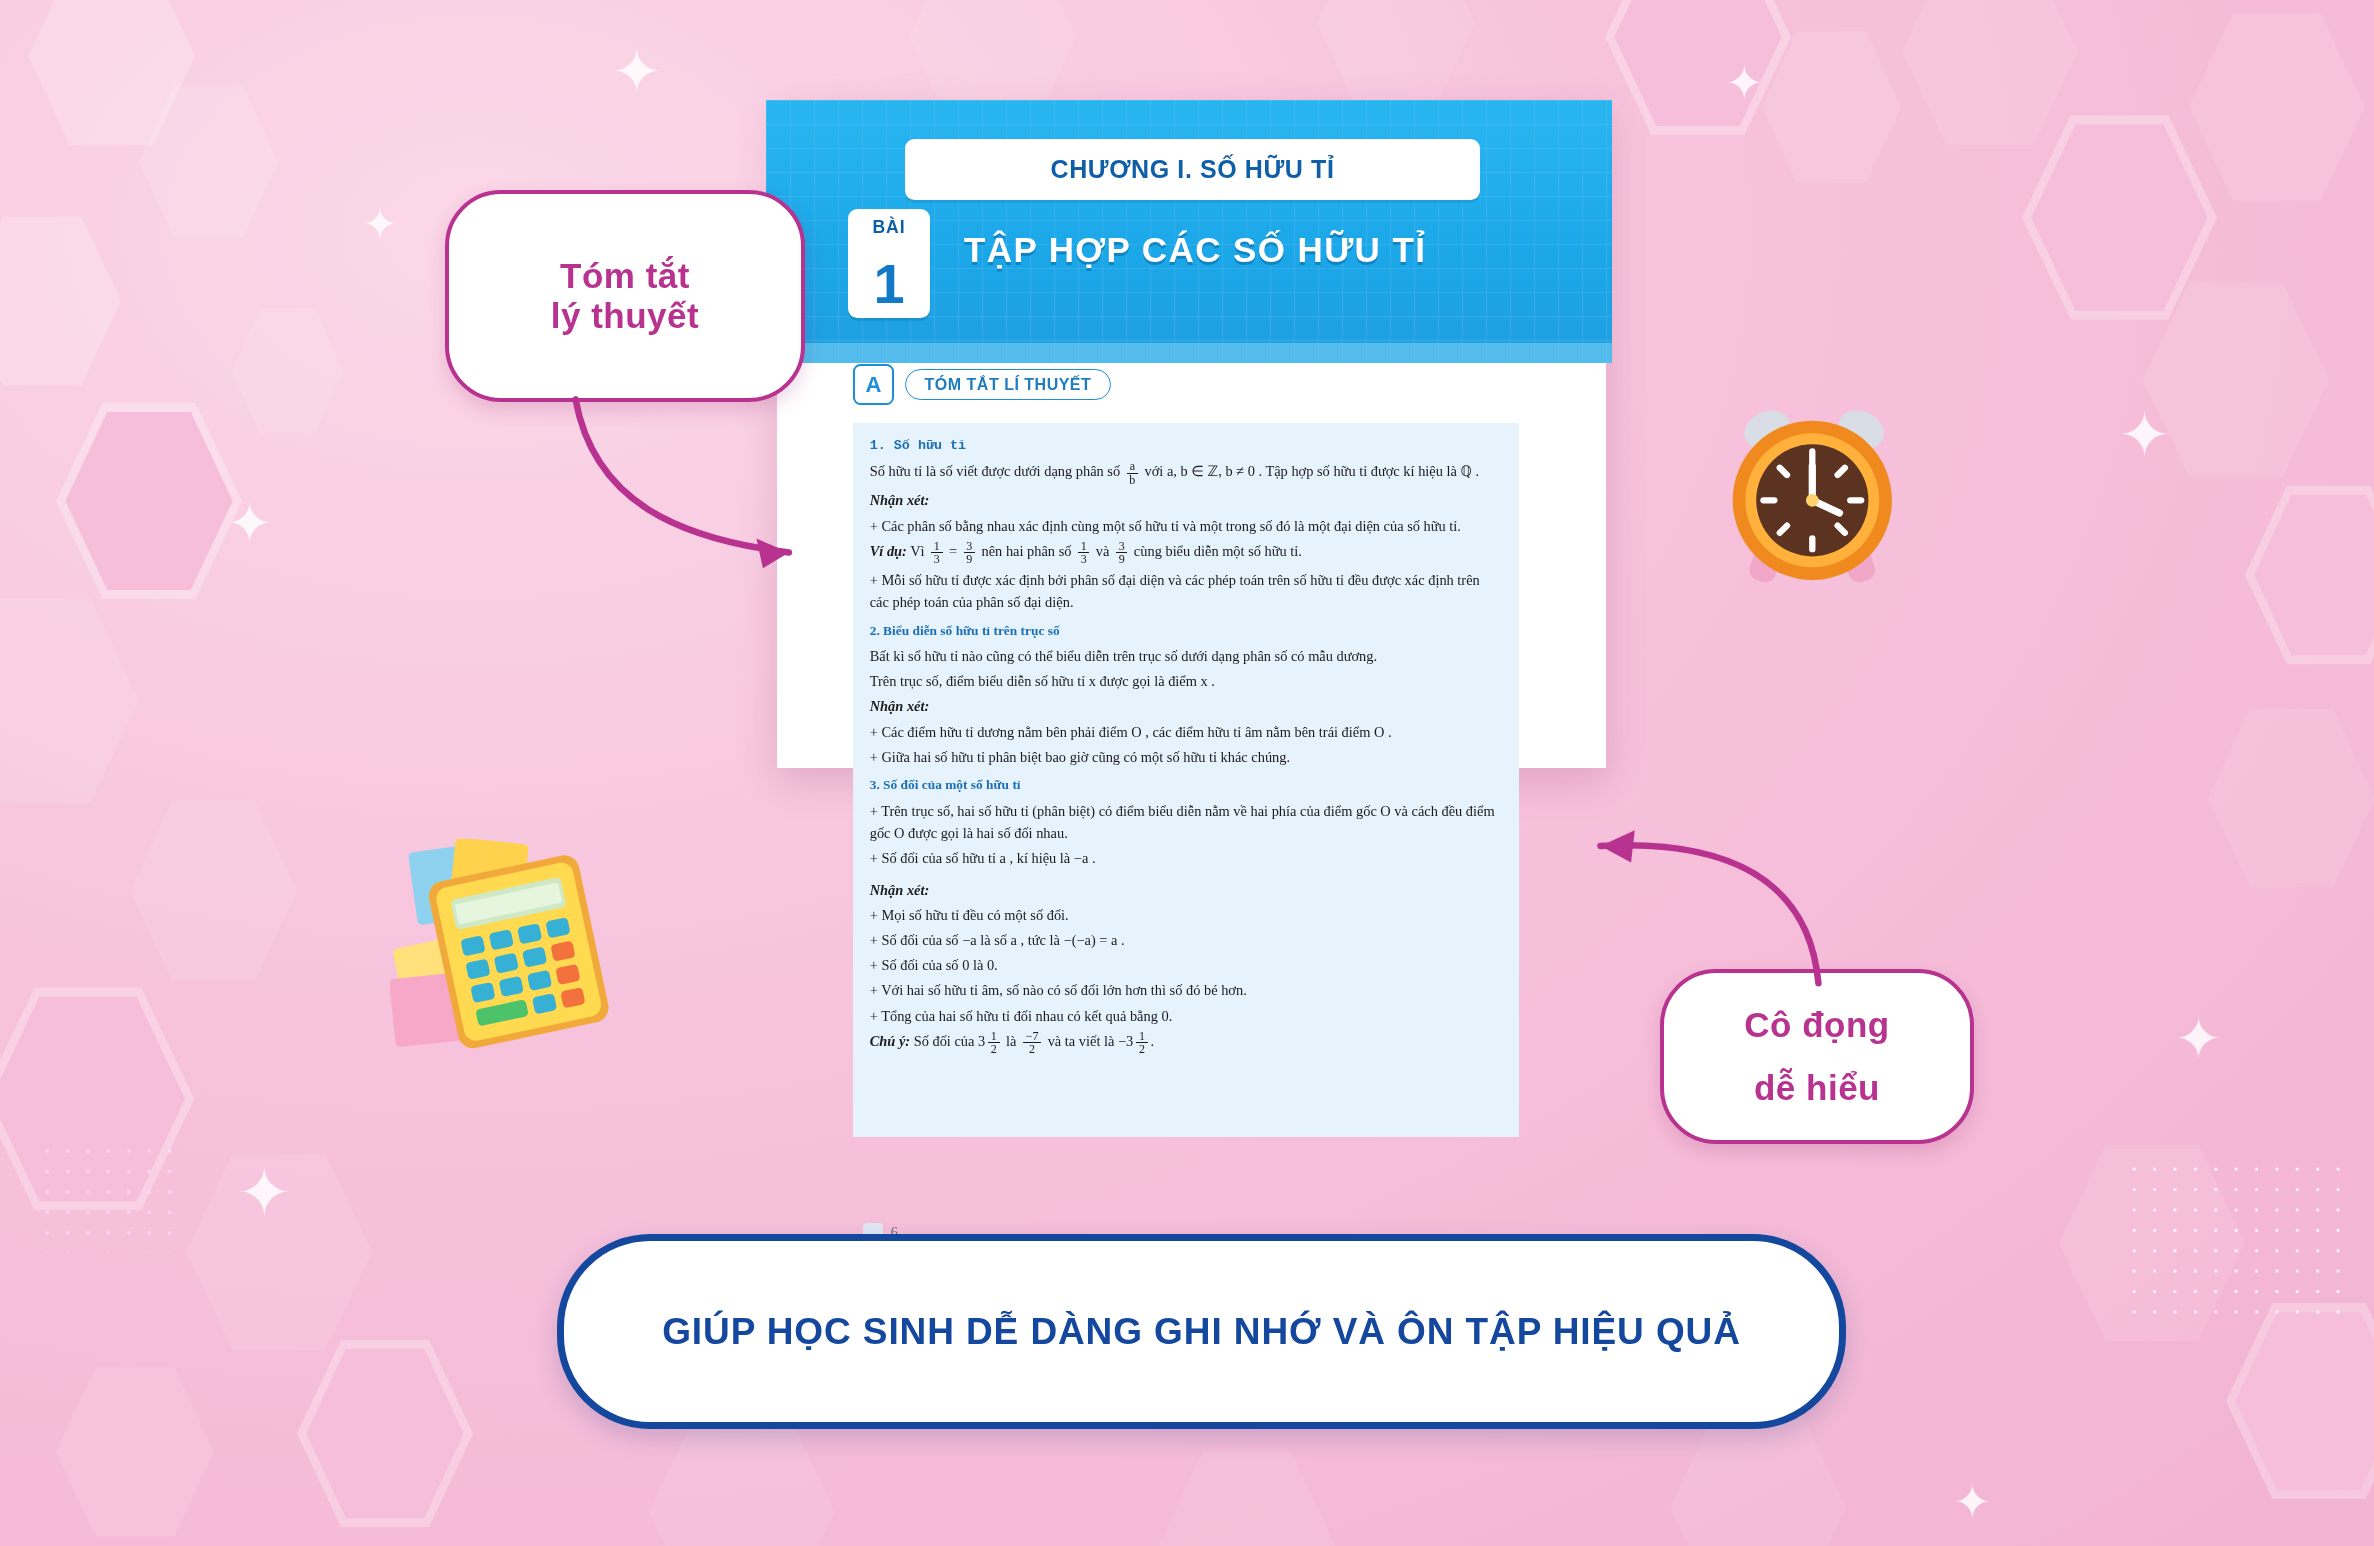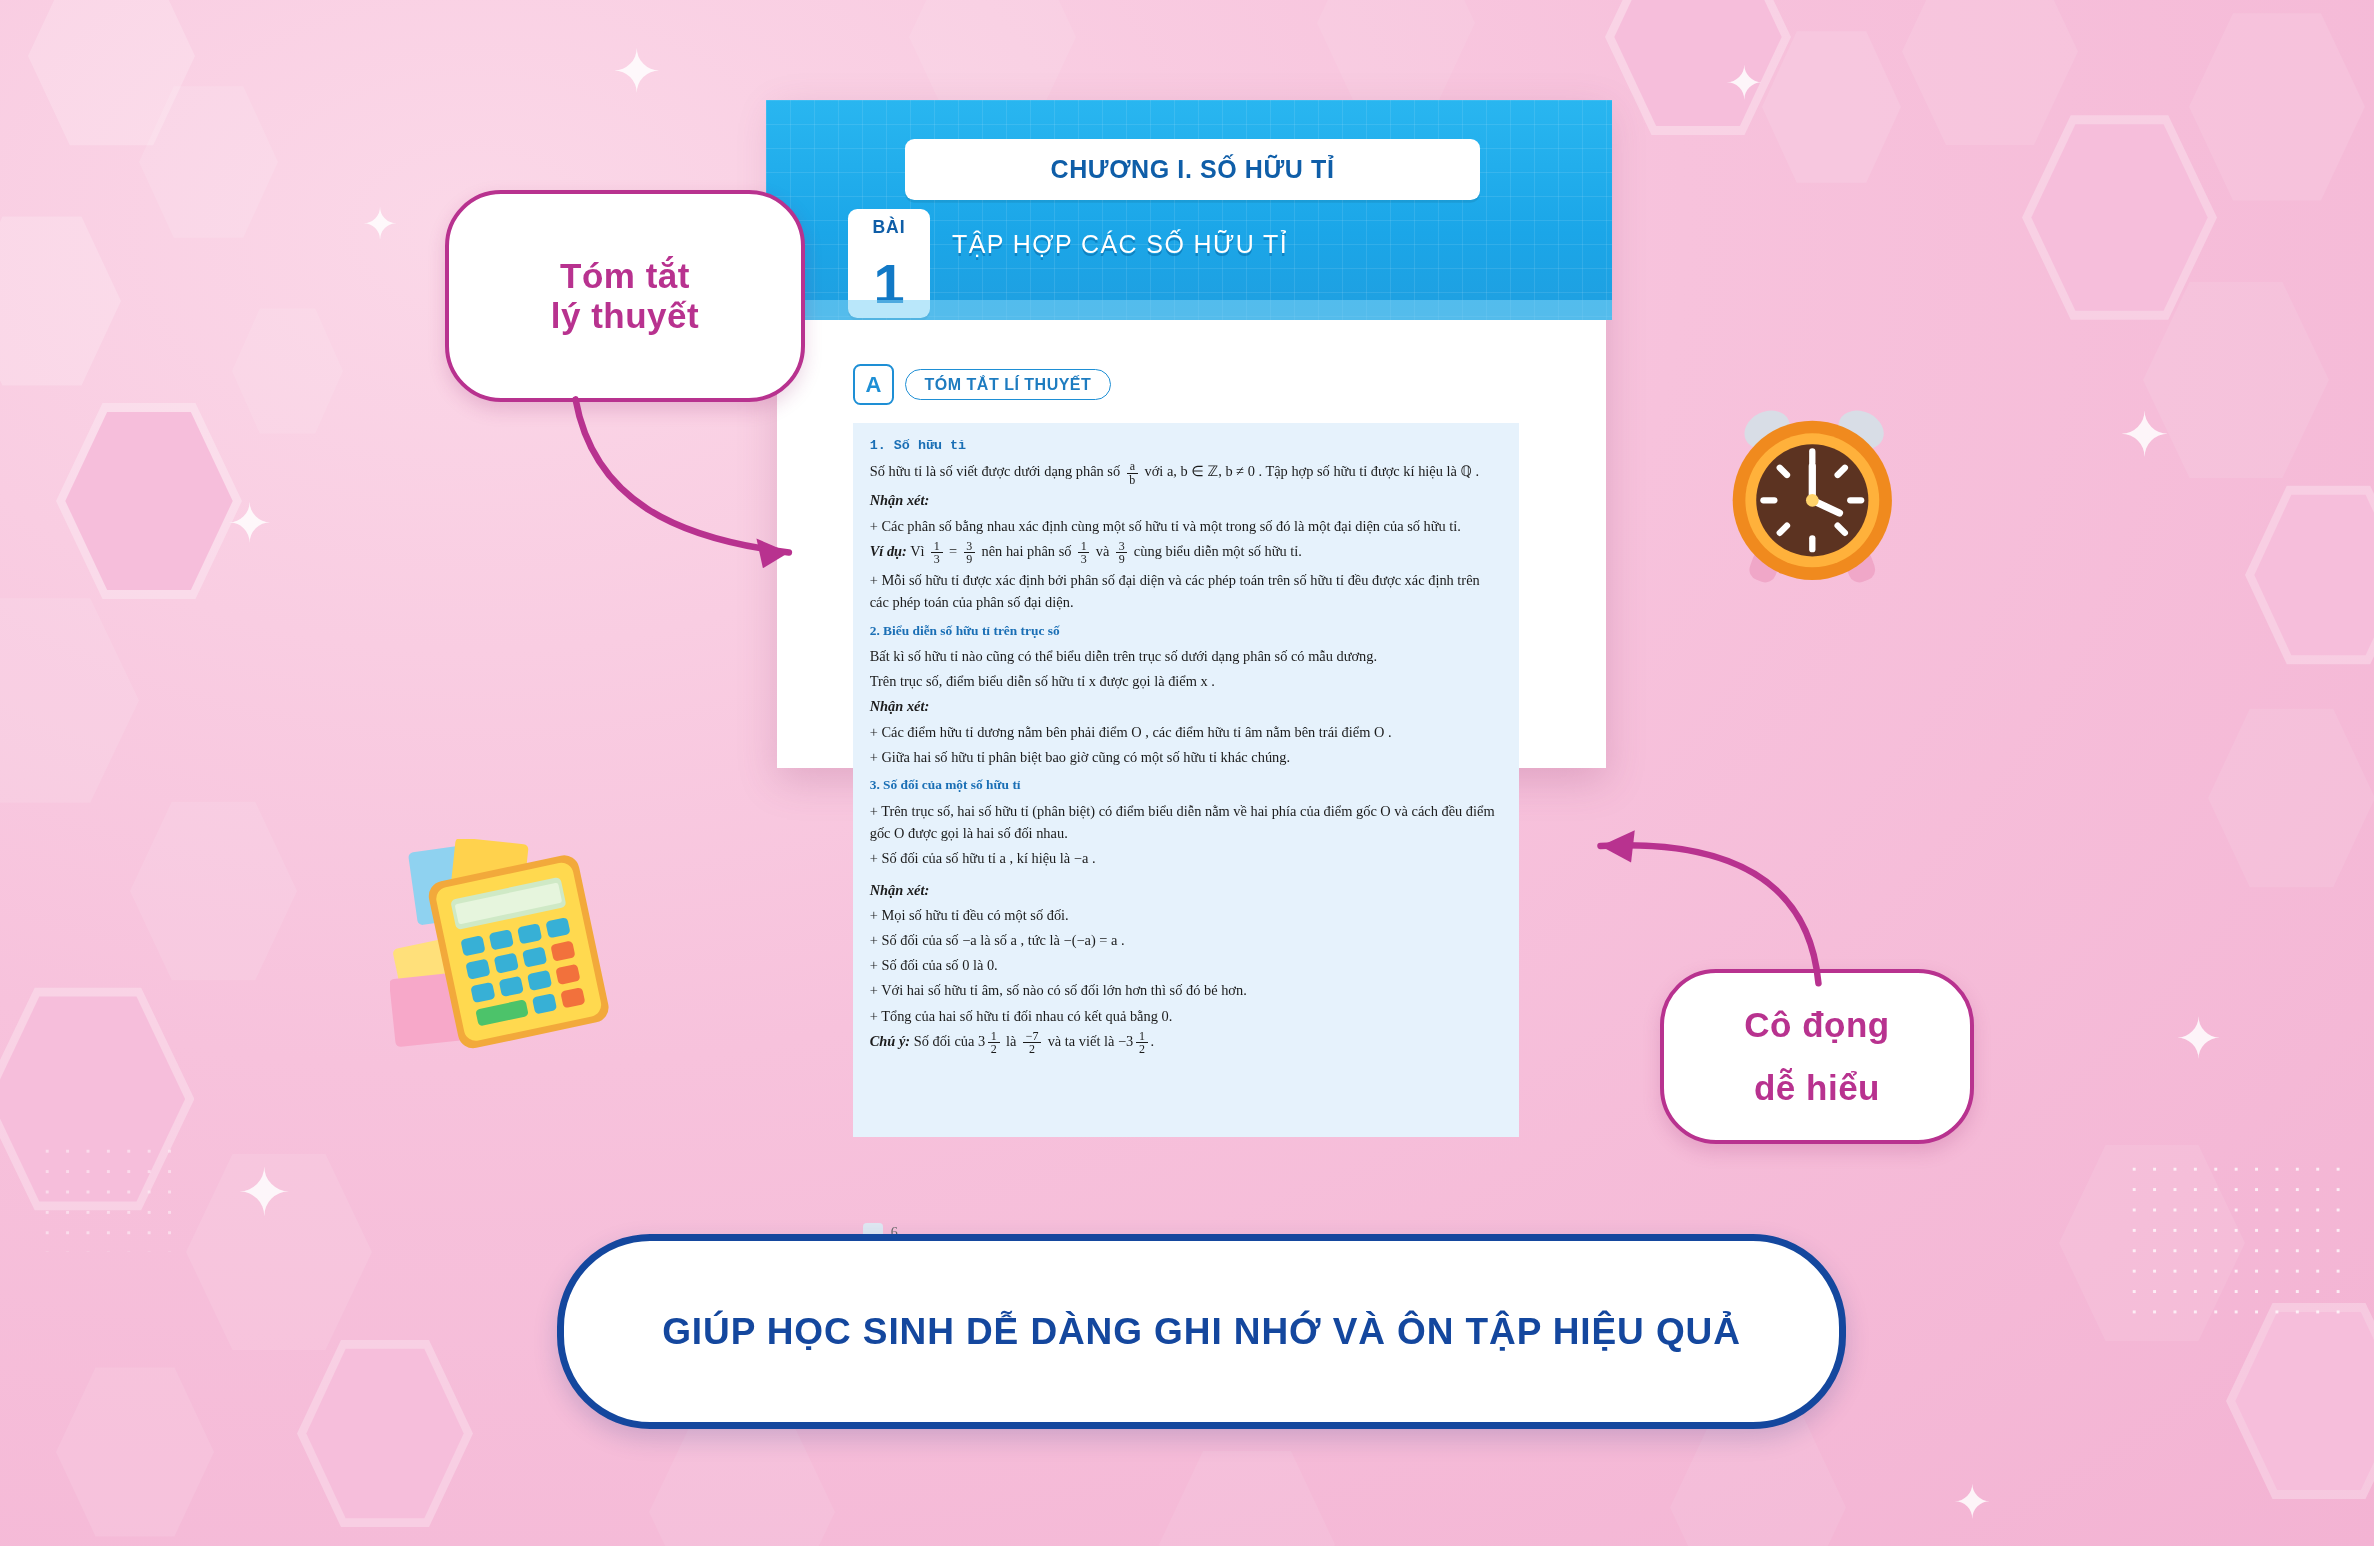--- a/index.html
+++ b/index.html
@@ -37,21 +37,21 @@
     background-size:20.4px 20.4px;
   }
 
   
   .page{
     position:absolute;left:777px;top:100px;width:829px;height:668px;
     background:#ffffff;
     box-shadow:0 13px 37px rgba(140,60,110,.22);
   }
   .page-banner{
-    position:absolute;left:766px;top:100px;width:846px;height:220px;
+    position:absolute;left:766px;top:100px;width:846px;height:263px;
     background:linear-gradient(180deg,#29b6f0 0%,#1ba6e8 60%,#1f9fe0 100%);
     overflow:hidden;
   }
   .page-banner .grid{
     position:absolute;inset:0;
     background-image:
       linear-gradient(rgba(255,255,255,.18) 0.9px, transparent 0.9px),
       linear-gradient(90deg, rgba(255,255,255,.18) 0.9px, transparent 0.9px);
     background-size:24px 24px;
     opacity:.55;
@@ -68,22 +68,22 @@
   .bai-box{
     position:absolute;left:82px;top:109px;width:82px;height:109px;
     background:#fff;border-radius:9.3px;
     display:flex;flex-direction:column;align-items:center;justify-content:center;
     box-shadow:0 2.8px 0 rgba(0,0,0,.10);
     gap:19px;
   }
   .bai-box .bai{font-size:17.6px;font-weight:bold;color:#0f5ea8;letter-spacing:0.9px;}
   .bai-box .num{font-size:56px;font-weight:bold;color:#1279c6;line-height:.95;}
   .lesson-title{
-    position:absolute;left:186px;top:130px;width:594px;
-    font-size:25px;font-weight:normal;color:#ffffff;
+    position:absolute;left:198px;top:130px;width:594px;
+    font-size:35px;font-weight:bold;color:#ffffff;
     letter-spacing:1.4px;
     text-shadow:0 2.8px 0 rgba(0,90,150,.45);
   }
   .bottom-strip{
     position:absolute;left:0;bottom:0;width:100%;height:20.4px;
     background:#7fd4f5;opacity:.55;
   }
 
   
   .sec-head{

